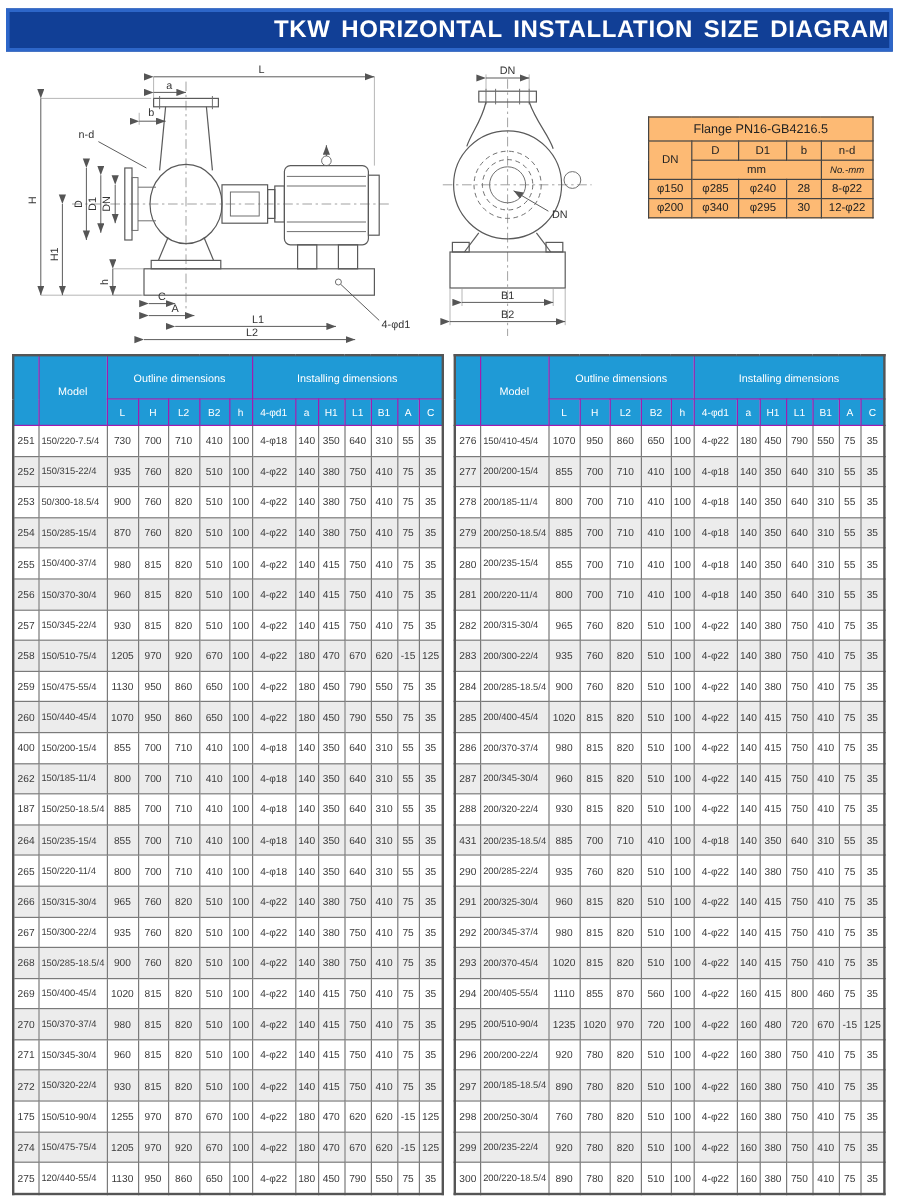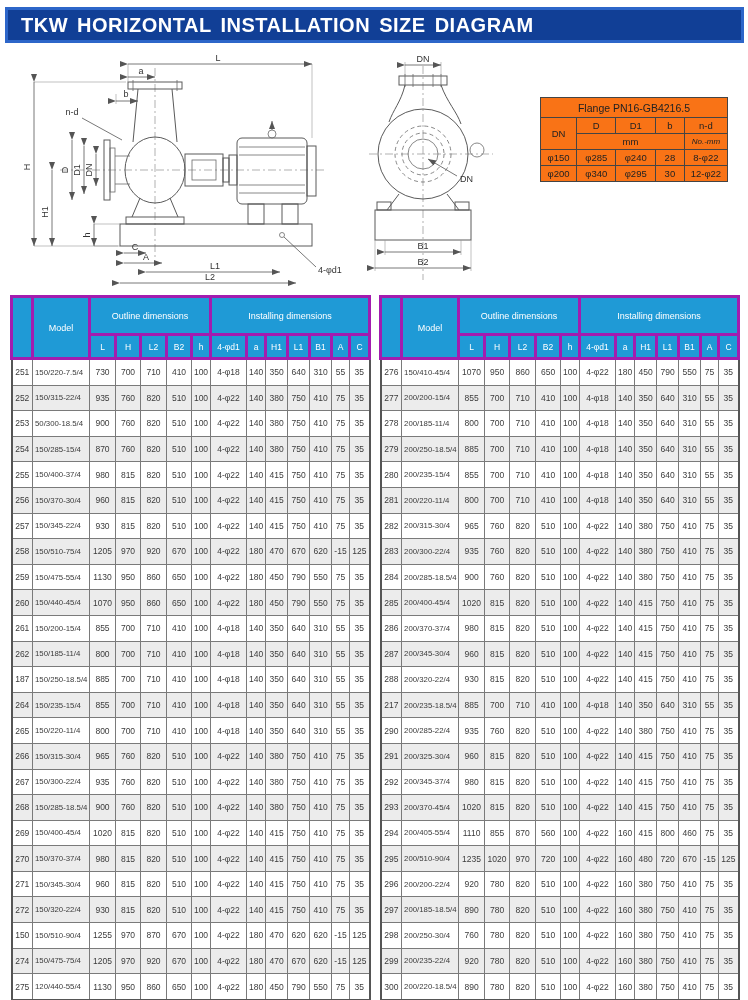--- a/index.html
+++ b/index.html
@@ -1,41 +1,41 @@
 <!DOCTYPE html>
 <html><head>
 <meta charset="utf-8">
 <style>
   html,body{margin:0;padding:0;}
   body{width:748px;height:1000px;background:#fff;position:relative;
        font-family:"Liberation Sans",sans-serif;}
   .banner{position:absolute;left:5px;top:7px;width:720px;height:30px;
           background:#113f96;border:3px solid #2d66c9;display:flex;align-items:center;
-          padding-left:13px;}
+          padding-left:13px;justify-content:flex-end;}
   .banner span{color:#fff;font-size:20px;font-weight:bold;letter-spacing:.5px;word-spacing:3px;}
   .diagrams{position:absolute;left:20px;top:52px;width:708px;height:240px;}
   .sideview{position:absolute;left:0;top:0;}
   .frontview{position:absolute;left:335px;top:0;}
   svg .t{font-size:9px;fill:#333;font-family:"Liberation Sans",sans-serif;}
   svg .ol{stroke:#5a5a5a;stroke-width:1;fill:none;}
   svg .ol2{stroke:#6a6a6a;stroke-width:.8;fill:none;}
   svg .dl{stroke:#555;stroke-width:.8;fill:none;}
   svg .xl{stroke:#999;stroke-width:.6;fill:none;}
   svg .cl{stroke:#909090;stroke-width:.7;fill:none;stroke-dasharray:8 3 2 3;}
   svg .dash{stroke:#6a6a6a;stroke-width:.8;fill:none;stroke-dasharray:4 3;}
   .flange{position:absolute;left:520px;top:45px;border-collapse:collapse;
-          font-size:9.5px;color:#222;background:#f97316;}
+          font-size:9.5px;color:#222;background:#fdba74;}
   .flange td{border:1px solid #444;text-align:center;padding:1px 3px;height:13px;}
   .flange td.ft{font-size:10.5px;height:17px;}
   .flange td.sm{font-size:8px;font-style:italic;}
   .tables{position:absolute;left:10px;top:295px;display:flex;gap:8px;}
   table.spec{border-collapse:collapse;table-layout:fixed;width:358px;
              font-size:8.5px;color:#3b3b3b;border:2px solid #555;}
   .spec th{background:#1f9ad6;color:#fff;font-weight:normal;
-           border:3px solid #a21caf;padding:0;}
+           border:1px solid #a21caf;padding:0;}
   .spec thead tr.grp th{height:35px;font-size:9px;}
   .spec thead tr.cols th{height:21px;font-size:8.5px;}
   .spec td{border:1px solid #7a7a7a;text-align:center;padding:0;height:24.6px;
            overflow:hidden;white-space:nowrap;}
   .spec tbody tr:nth-child(even){background:#ececec;}
   .spec td.model{font-size:7.8px;text-align:left;padding-left:2px;}
 </style>
 </head>
 <body>
 
@@ -410,21 +410,21 @@
           <td>100</td>
           <td>4-φ22</td>
           <td>180</td>
           <td>450</td>
           <td>790</td>
           <td>550</td>
           <td>75</td>
           <td>35</td>
         </tr>
         <tr>
-          <td>261</td>
+          <td>400</td>
           <td class="model">150/200-15/4</td>
           <td>855</td>
           <td>700</td>
           <td>710</td>
           <td>410</td>
           <td>100</td>
           <td>4-φ18</td>
           <td>140</td>
           <td>350</td>
           <td>640</td>
@@ -602,21 +602,21 @@
           <td>100</td>
           <td>4-φ22</td>
           <td>140</td>
           <td>415</td>
           <td>750</td>
           <td>410</td>
           <td>75</td>
           <td>35</td>
         </tr>
         <tr>
-          <td>150</td>
+          <td>175</td>
           <td class="model">150/510-90/4</td>
           <td>1255</td>
           <td>970</td>
           <td>870</td>
           <td>670</td>
           <td>100</td>
           <td>4-φ22</td>
           <td>180</td>
           <td>470</td>
           <td>620</td>
@@ -901,21 +901,21 @@
           <td>100</td>
           <td>4-φ22</td>
           <td>140</td>
           <td>415</td>
           <td>750</td>
           <td>410</td>
           <td>75</td>
           <td>35</td>
         </tr>
         <tr>
-          <td>217</td>
+          <td>431</td>
           <td class="model">200/235-18.5/4</td>
           <td>885</td>
           <td>700</td>
           <td>710</td>
           <td>410</td>
           <td>100</td>
           <td>4-φ18</td>
           <td>140</td>
           <td>350</td>
           <td>640</td>

